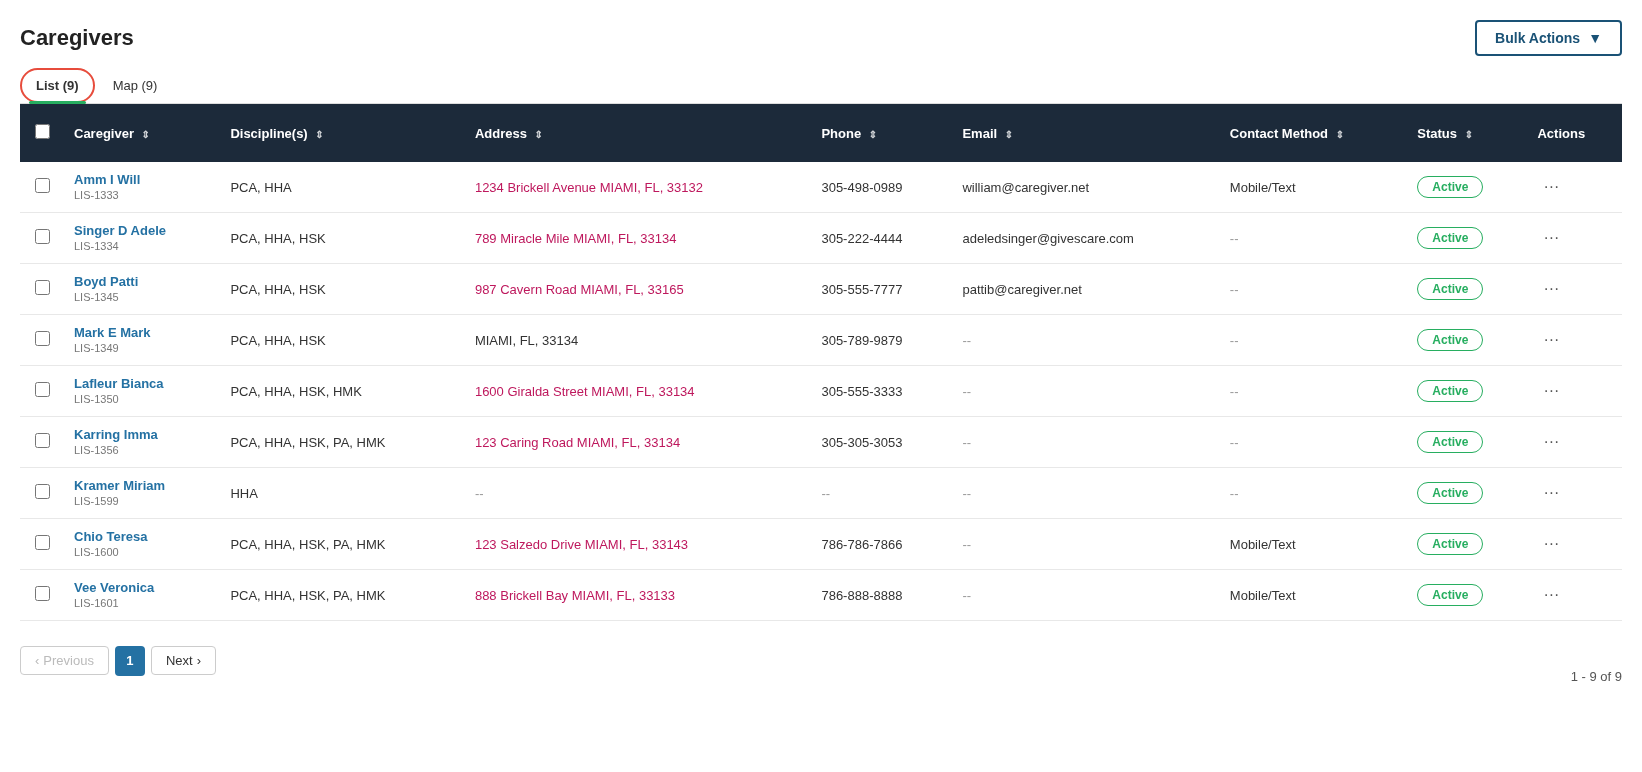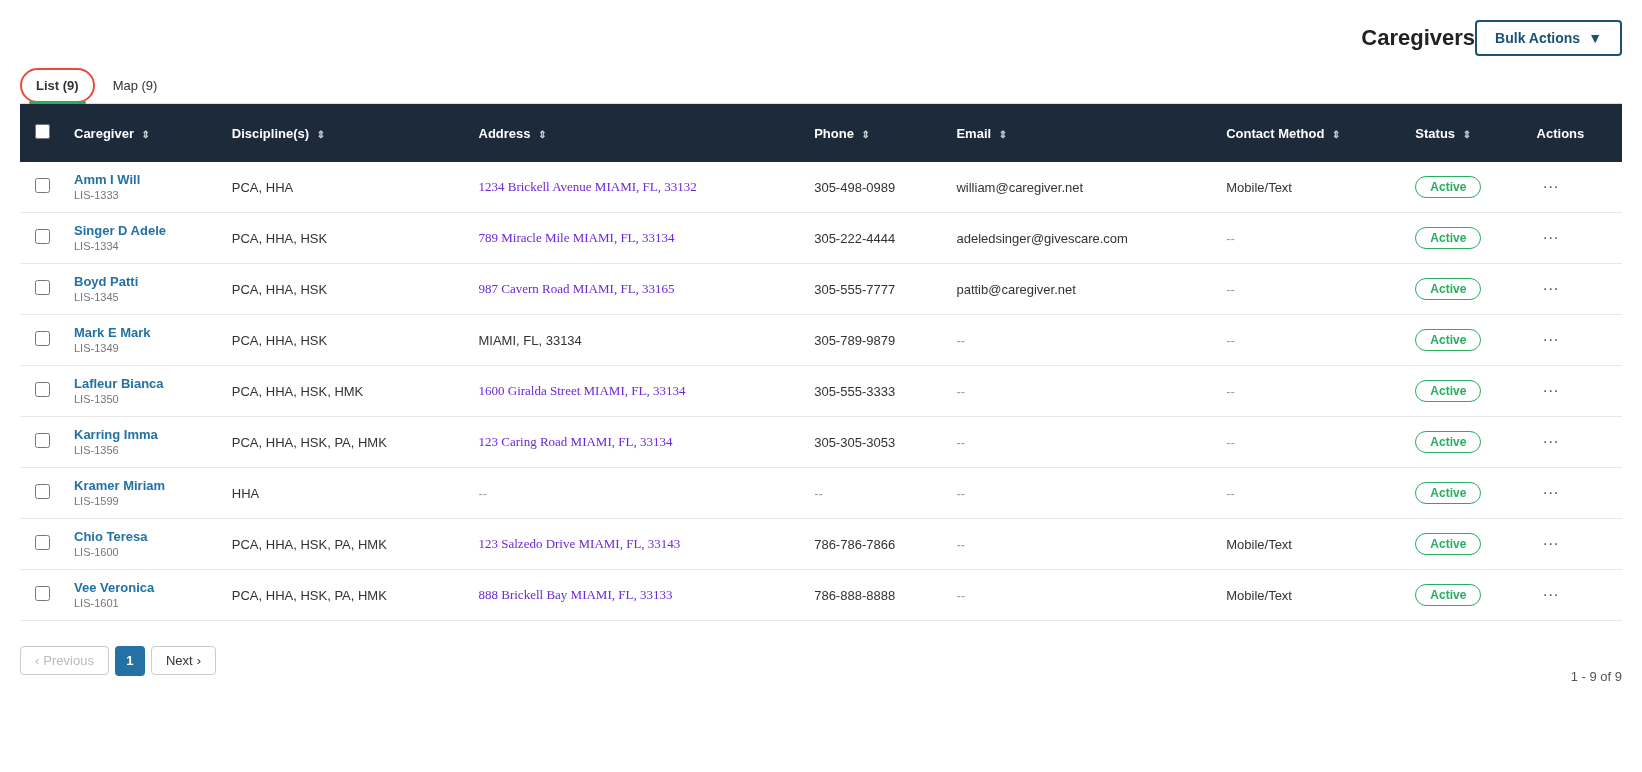--- a/index.html
+++ b/index.html
@@ -1,18 +1,18 @@
 <!DOCTYPE html>
 <html><head>
   <meta charset="utf-8">
   <style>
     * { box-sizing: border-box; margin: 0; padding: 0; }
     body { font-family: Arial, sans-serif; font-size: 13px; color: #333; background: #fff; padding: 20px; }
 
-    .page-header { display: flex; justify-content: flex-end; align-items: center; margin-bottom: 12px; }
+    .page-header { display: flex; justify-content: space-between; align-items: center; margin-bottom: 12px; }
     .page-title { font-size: 22px; font-weight: bold; color: #222; }
 
     .bulk-actions-btn {
       border: 2px solid #1a5276;
       background: #fff;
       color: #1a5276;
       padding: 8px 18px;
       font-size: 14px;
       font-weight: bold;
       cursor: pointer;
@@ -63,21 +63,21 @@
     thead th .sort-icon { margin-left: 4px; font-size: 10px; opacity: 0.8; }
     thead th:first-child { width: 44px; text-align: center; }
 
     tbody tr { border-bottom: 1px solid #e8e8e8; }
     tbody td { padding: 10px 10px; vertical-align: middle; }
     tbody td:first-child { text-align: center; }
 
     .caregiver-name { color: #2471a3; font-weight: 700; font-size: 13px; display: block; }
     .caregiver-id { color: #777; font-size: 11px; margin-top: 2px; }
 
-    .address-link { color: #6d28d9; font-family: Liberation Serif, serif; }
+    .address-link { color: #be185d; }
 
     .dash { color: #999; }
 
     .status-badge {
       display: inline-block;
       padding: 3px 14px;
       border-radius: 20px;
       border: 1.5px solid #27ae60;
       color: #27ae60;
       font-size: 12px;

